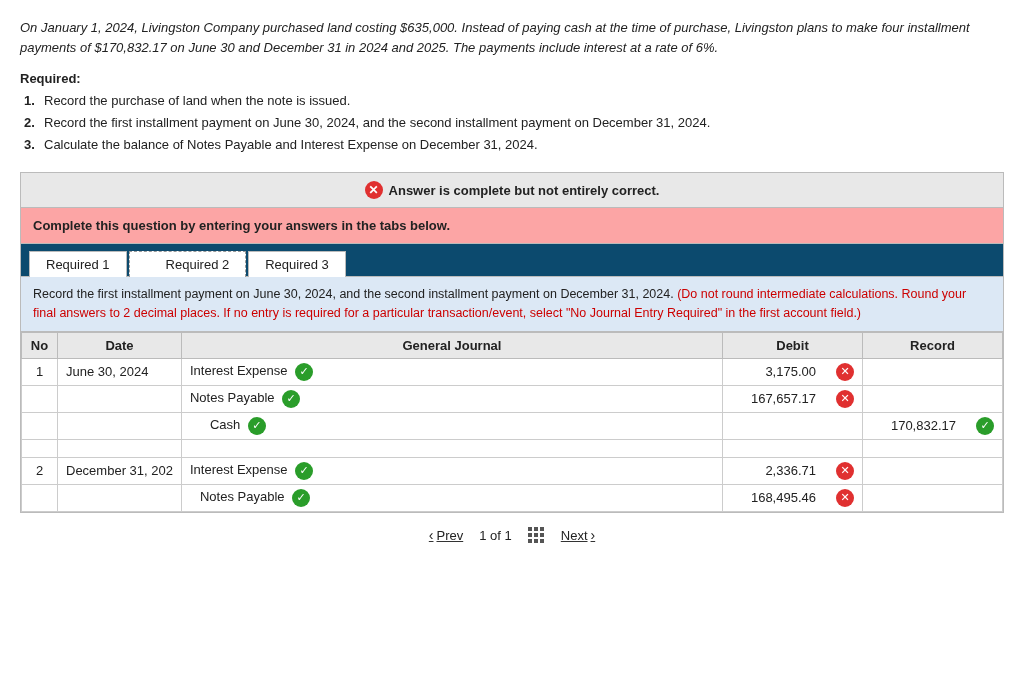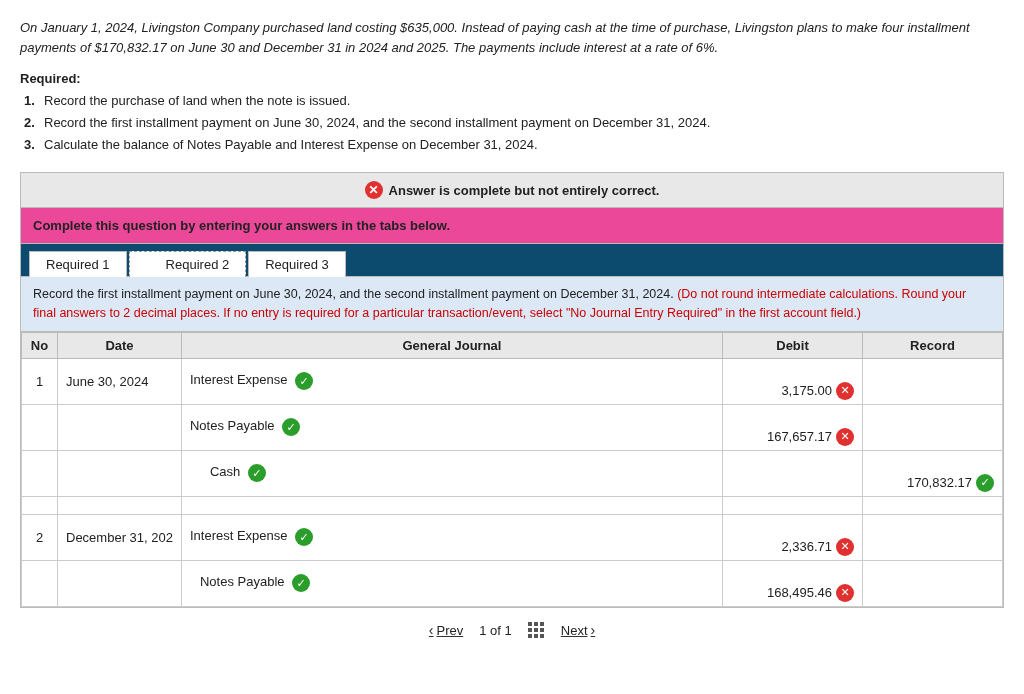--- a/index.html
+++ b/index.html
@@ -48,21 +48,21 @@
       color: white;
       display: inline-flex;
       align-items: center;
       justify-content: center;
       font-size: 12px;
       font-weight: bold;
       flex-shrink: 0;
     }
 
     .complete-banner {
-      background: #ec4899;
+      background: #fca5a5;
       border: 1px solid #bbb;
       border-top: none;
       padding: 10px 12px;
       font-weight: bold;
       font-size: 13px;
     }
 
     .tabs-container {
       border: 1px solid #bbb;
       border-top: none;
@@ -157,22 +157,21 @@
       border-radius: 50%;
       color: white;
       font-size: 11px;
       margin-left: 4px;
       vertical-align: middle;
     }
     .value-with-badge {
       display: flex;
       align-items: center;
       justify-content: flex-end;
-      gap: 0;
-      margin-top: 19px;
+      gap: 16px;
     }
 
     .pagination-bar {
       display: flex;
       align-items: center;
       justify-content: center;
       gap: 16px;
       padding: 14px 0 6px 0;
       font-size: 13px;
     }

